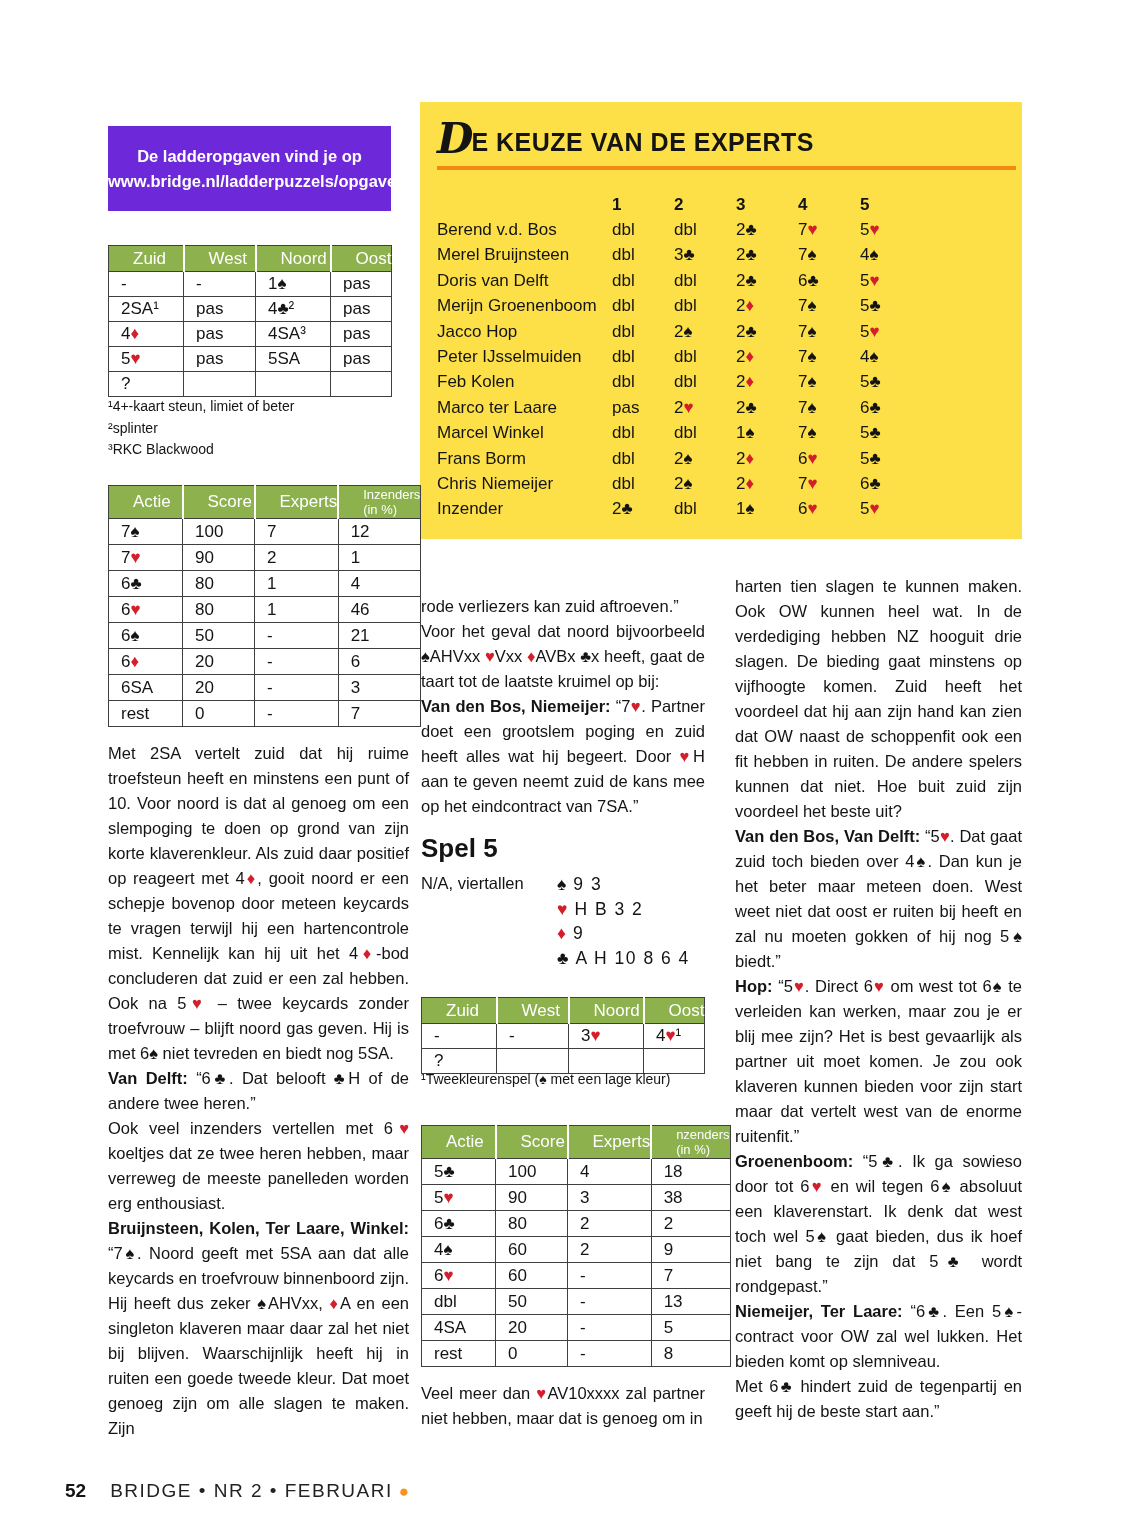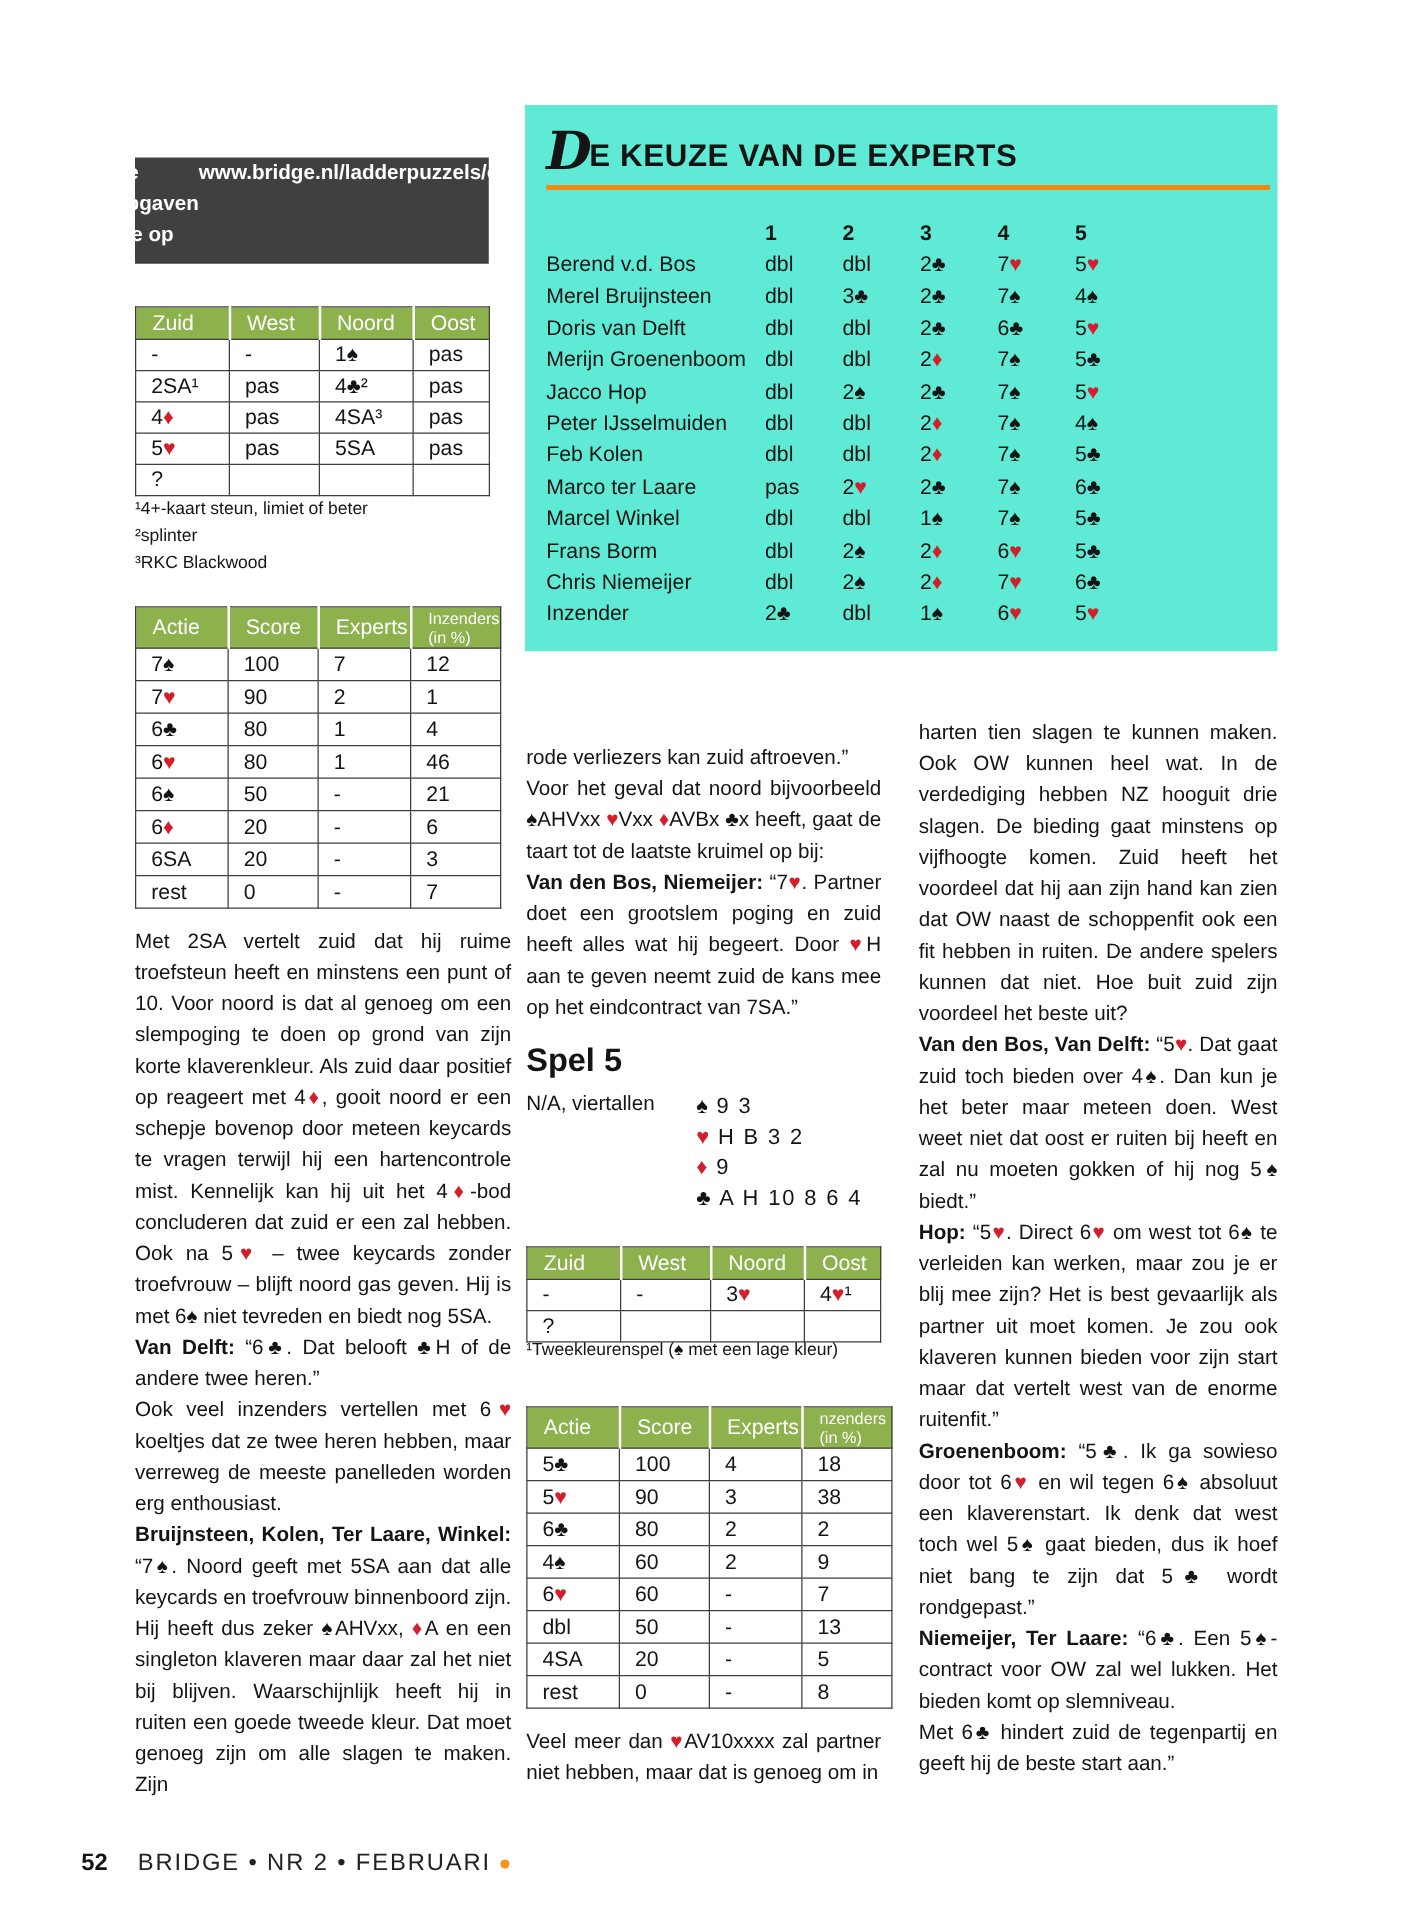--- a/index.html
+++ b/index.html
@@ -7,47 +7,47 @@
     position:relative;width:1132px;height:1536px;background:#ffffff;
     font-family:"Liberation Sans","DejaVu Sans",sans-serif;color:#141414;
     -webkit-font-smoothing:antialiased;
   }
   .abs{position:absolute;}
   .red{color:#d21f2b;}
   .b{font-weight:bold;}
 
   
   .info-box{
-    left:108px;top:126px;width:283px;height:85px;background:#404040;color:#fff;
+    left:108px;top:126px;width:283px;height:85px;background:#6d28d9;color:#fff;
     font-weight:bold;font-size:16.5px;line-height:25px;text-align:center;
-    display:flex;flex-direction:row;justify-content:center;
+    display:flex;flex-direction:column;justify-content:center;
   }
 
   
   .experts-panel{
-    left:420px;top:84px;width:602px;height:437px;background:#5eead4;
+    left:420px;top:102px;width:602px;height:437px;background:#fde047;
     box-sizing:border-box;padding:22px 6px 0 17px;
   }
   .panel-title{height:36px;white-space:nowrap;}
   .title-d{font-family:"DejaVu Serif","Liberation Serif",serif;font-style:italic;font-weight:bold;font-size:42px;line-height:30px;letter-spacing:-2px;}
   .title-rest{font-weight:bold;font-size:25px;letter-spacing:0.5px;vertical-align:2px;}
   .orange-rule{height:4px;background:#f08a13;margin-top:6px;}
   .x-table{
     margin-top:22px;display:grid;grid-template-columns:175px repeat(5,62px);
     grid-auto-rows:25.4px;font-size:17px;align-items:center;
   }
   .x-table .hd{font-weight:bold;}
 
   
   table{border-collapse:collapse;background:#fff;}
   .bid-table,.score-table{font-size:17px;}
   .bid-table th,.score-table th{
     background:#8cb14d;color:#fff;font-weight:normal;text-align:left;
     border-left:2px solid #fff;border-bottom:1px solid #3f3f3f;border-top:1px solid #3f3f3f;
-    padding:0 0 0 13px;white-space:pre-line;
+    padding:0 0 0 24px;white-space:pre-line;
   }
   .bid-table th:first-child,.score-table th:first-child{border-left:1px solid #3f3f3f;}
   .bid-table th:last-child,.score-table th:last-child{border-right:1px solid #3f3f3f;margin-left:33px;}
   .bid-table td,.score-table td{
     border:1px solid #3f3f3f;padding:0 0 0 12px;text-align:left;background:#fff;
   }
   .bid-table th{height:25px;font-size:17px;}
   .bid-table td{height:24px;}
   .bid-table col.c1{width:75px;} .bid-table col.c2{width:72px;}
   .bid-table col.c3{width:75px;} .bid-table col.c4{width:61px;}

